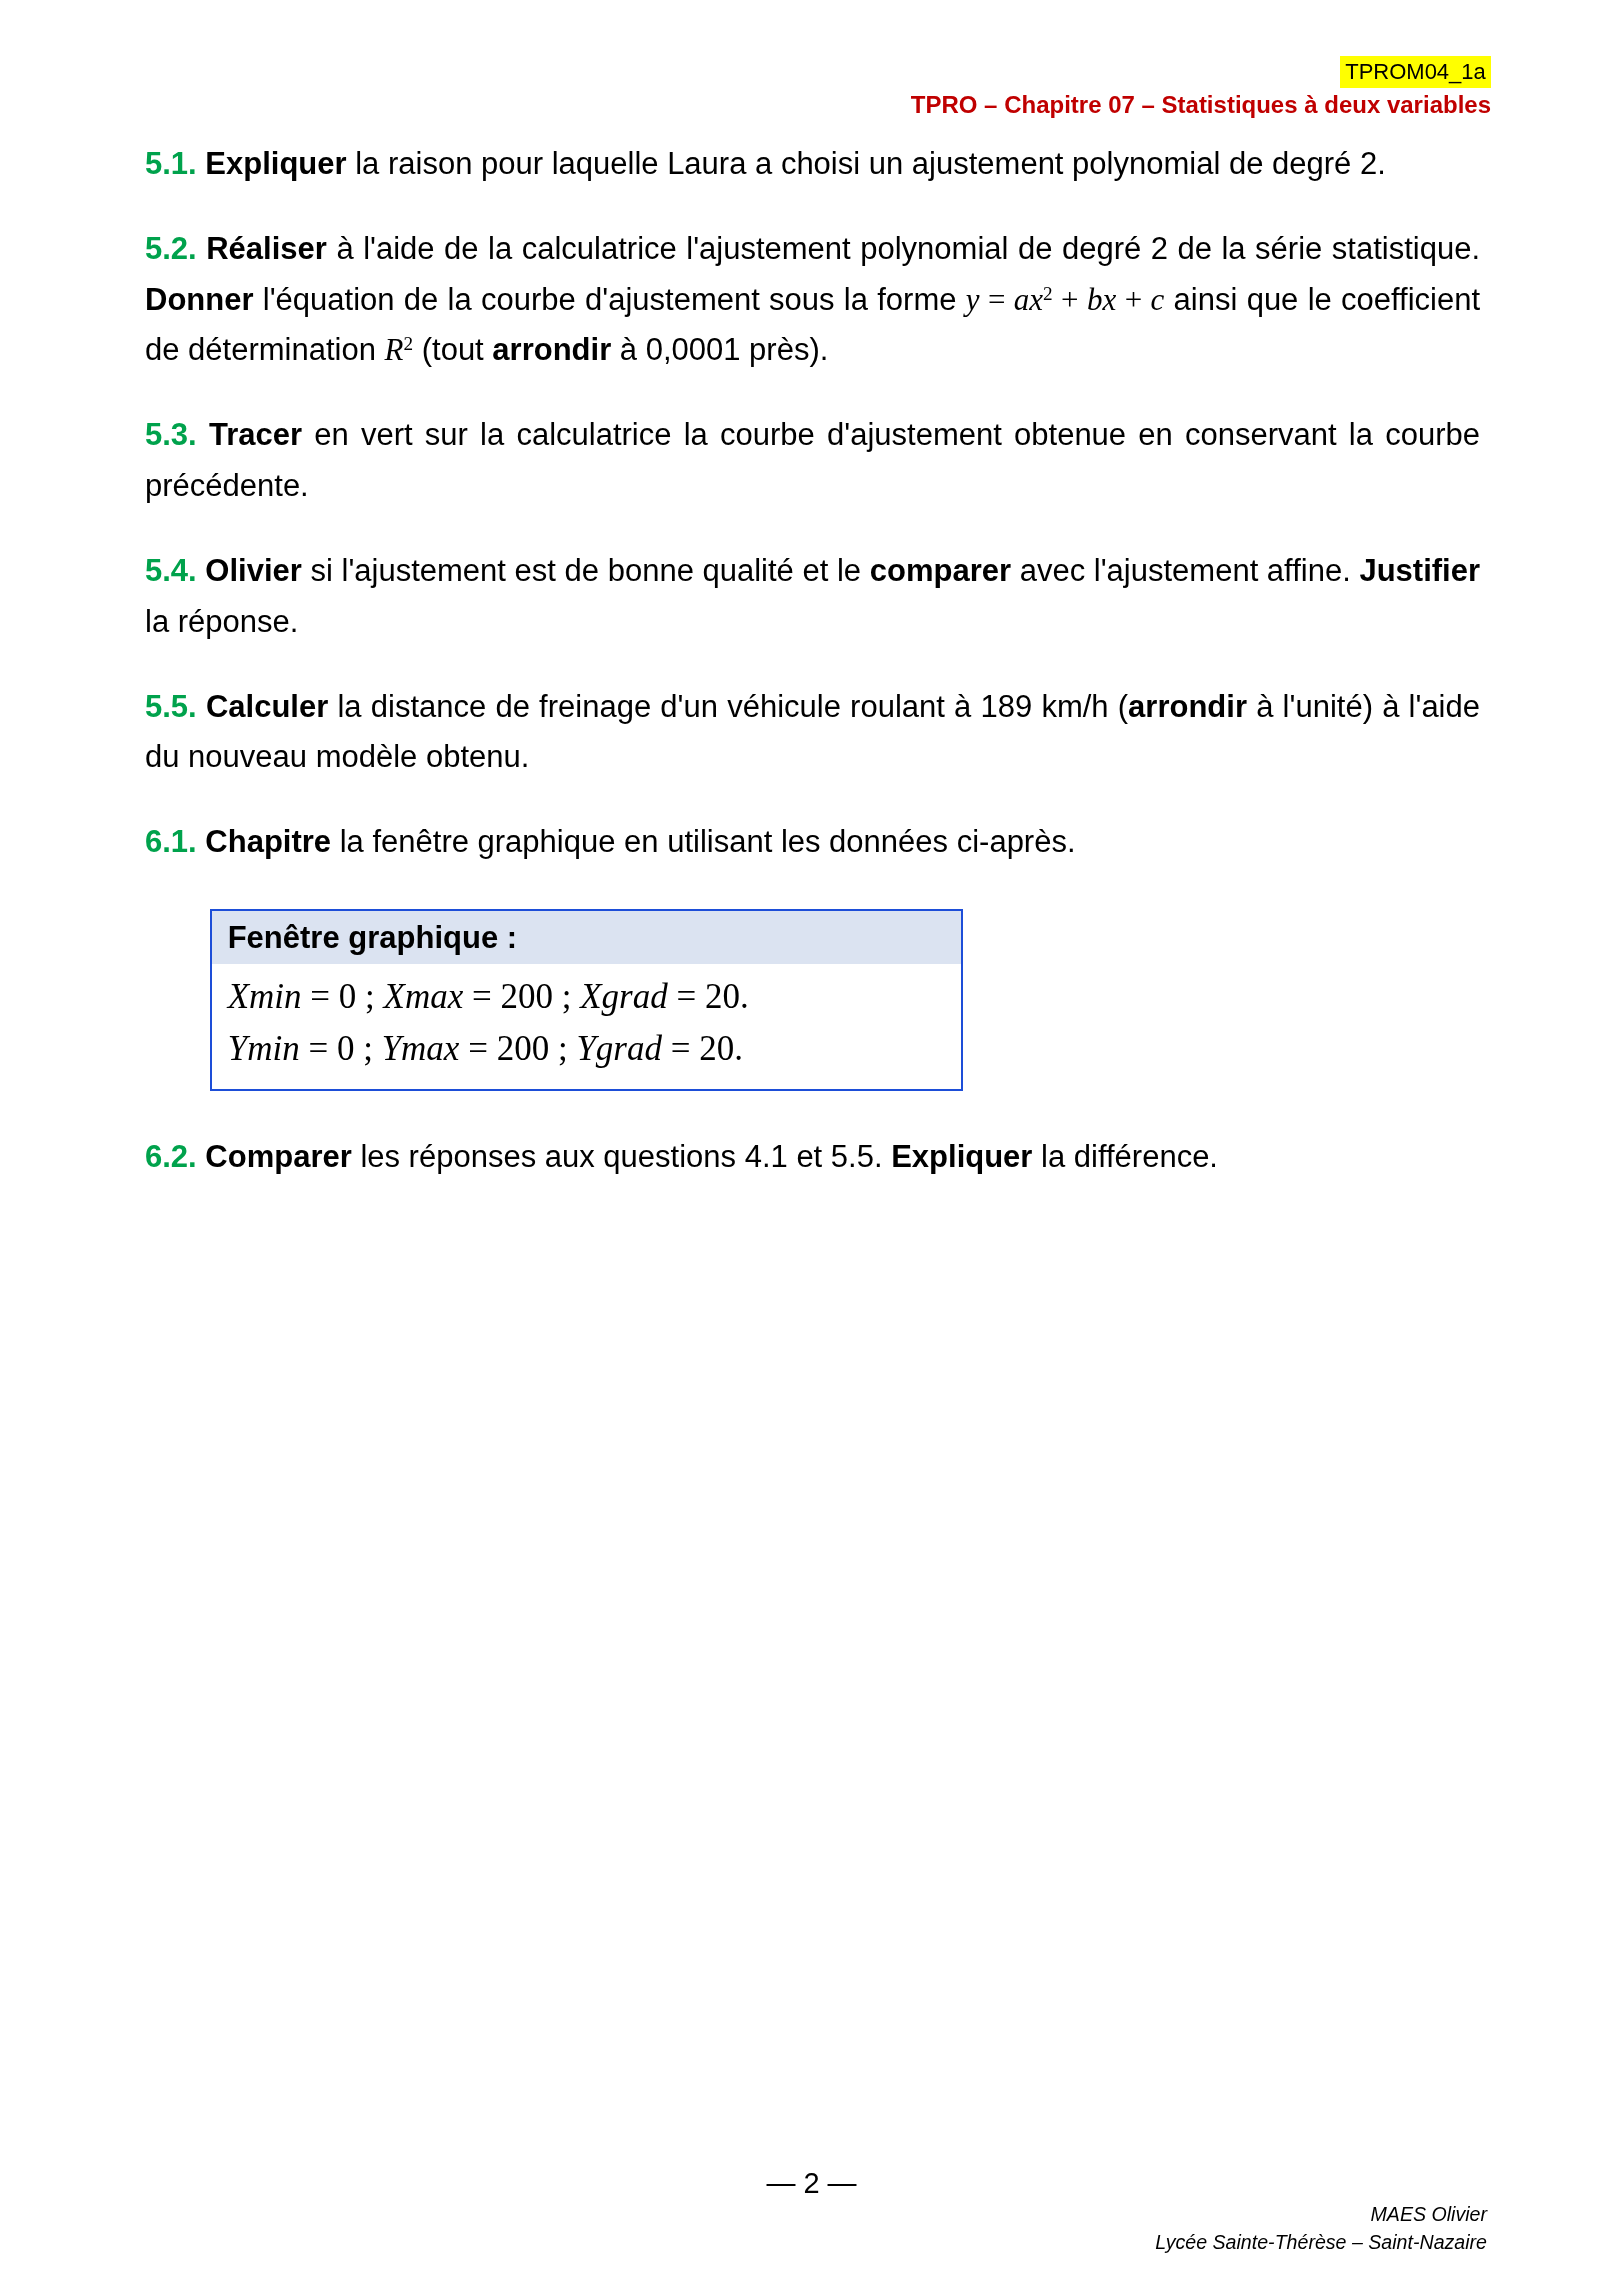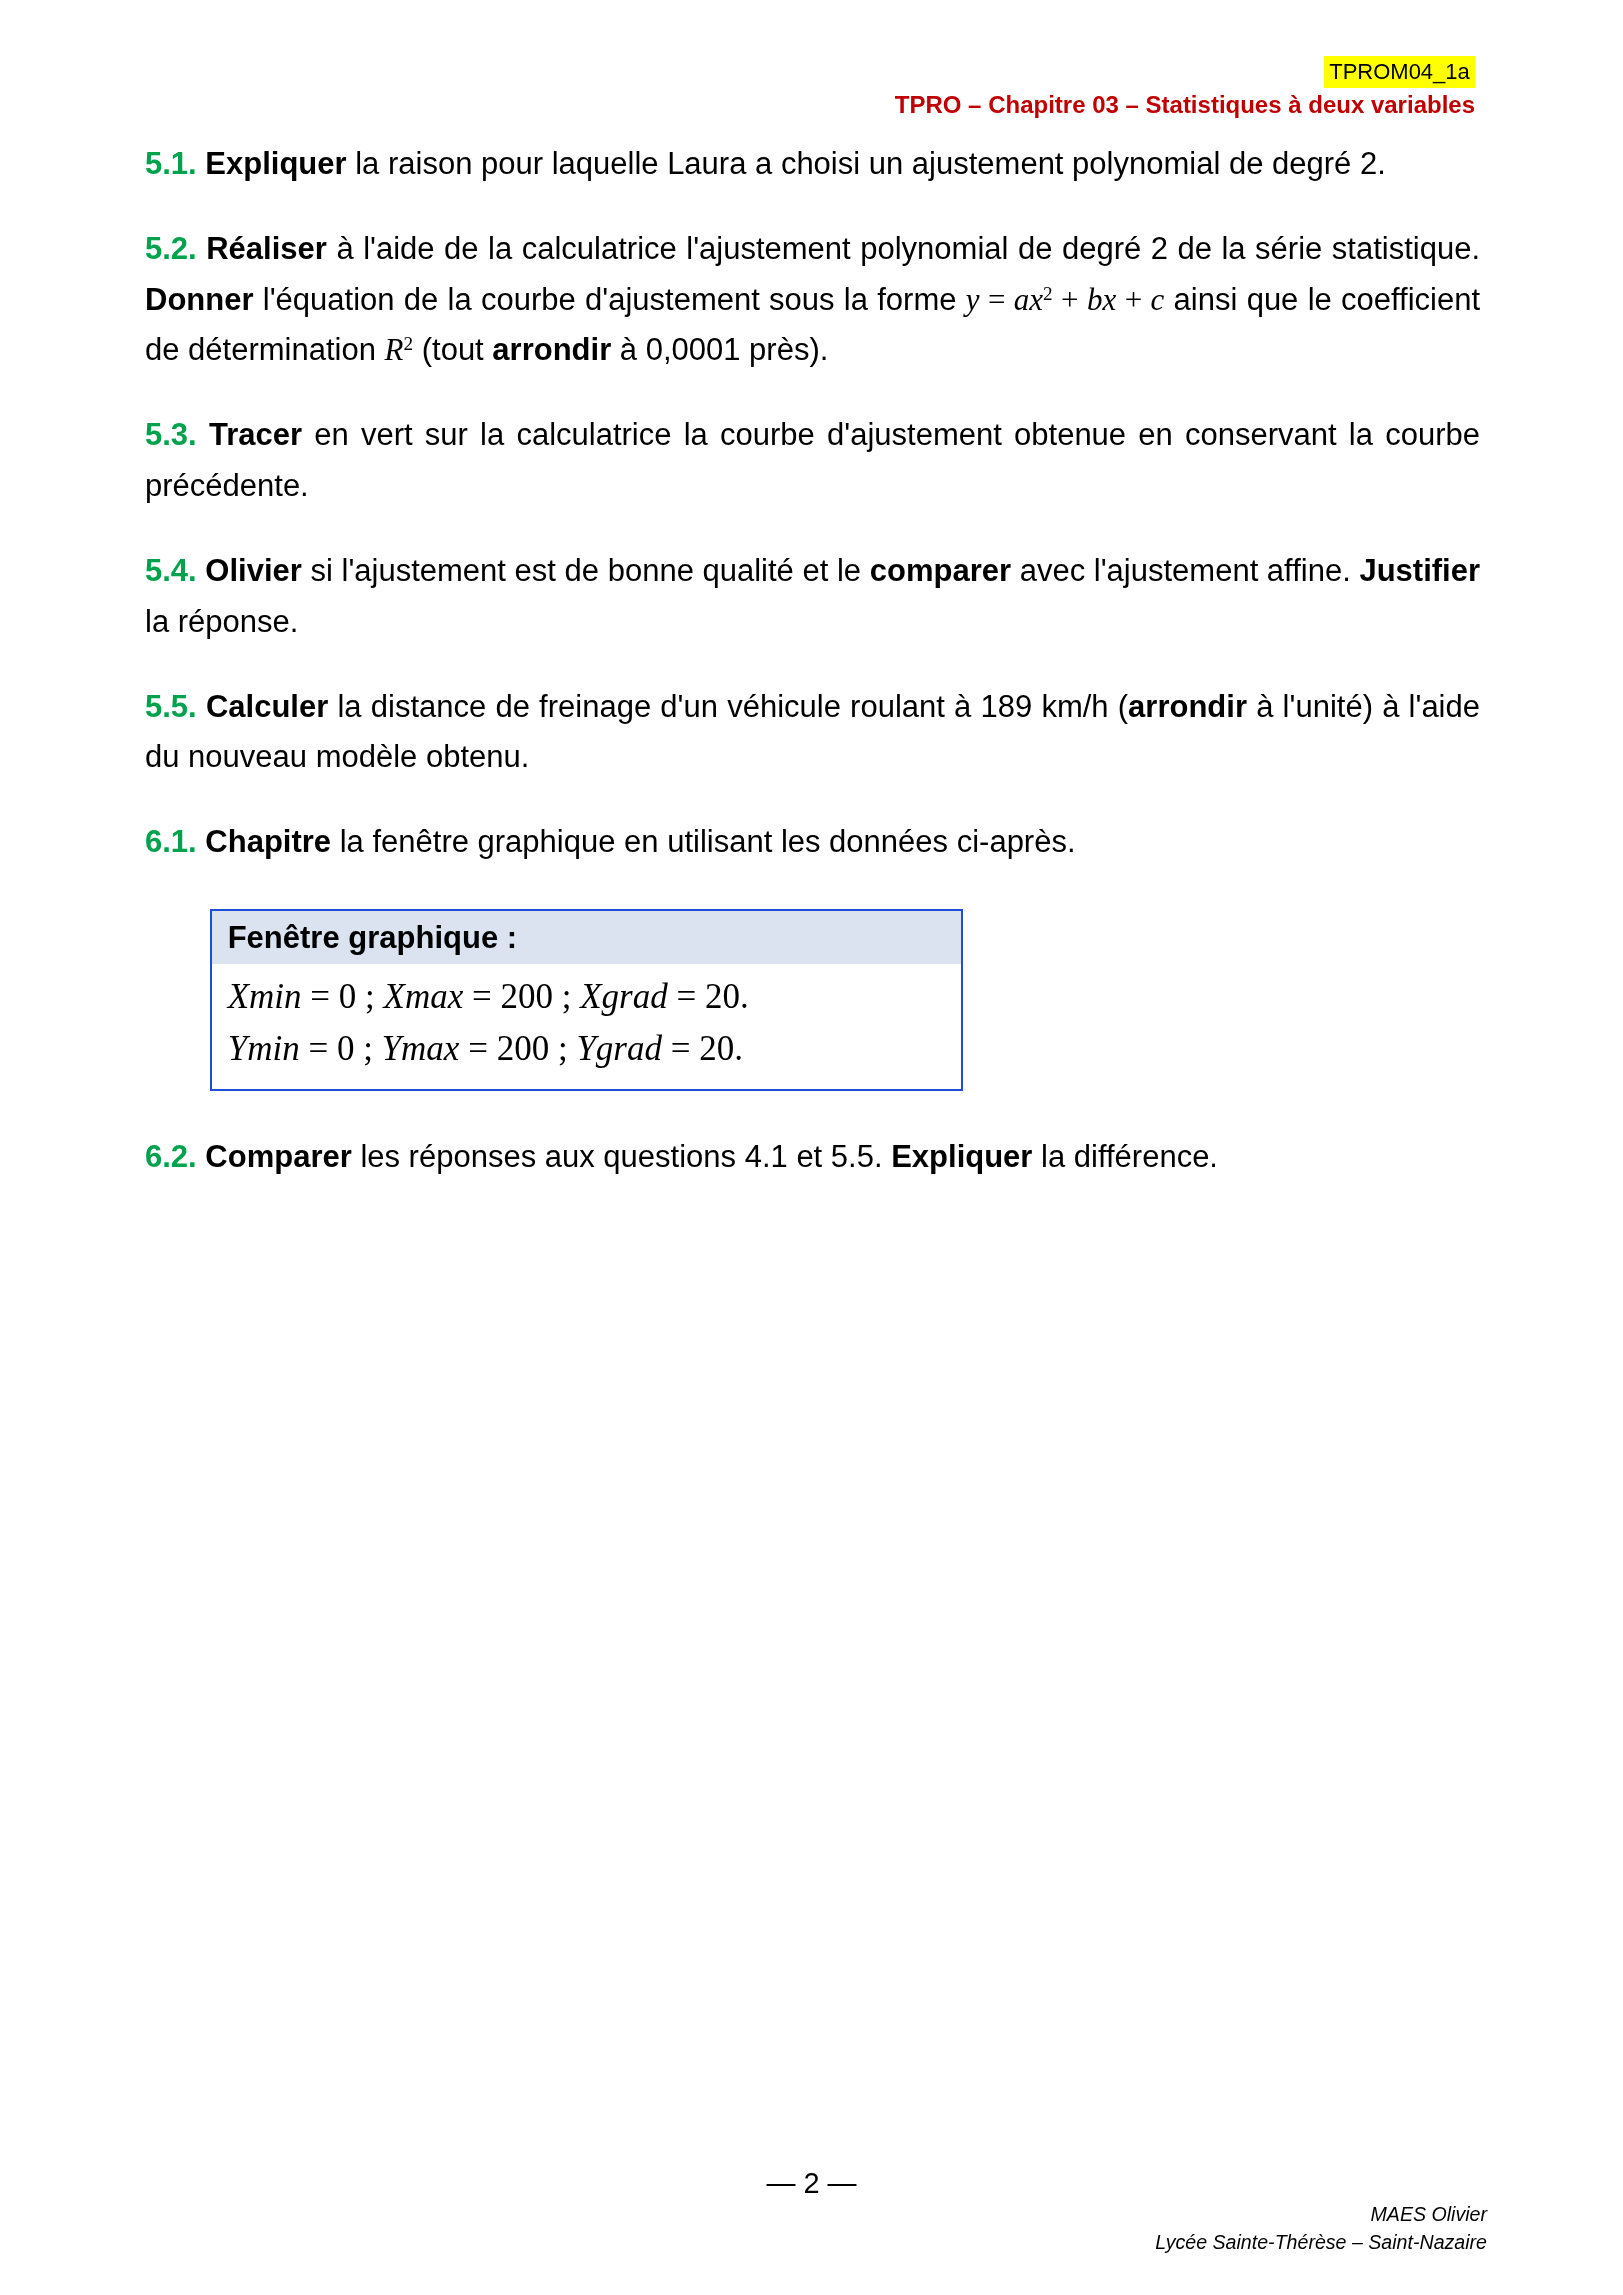--- a/index.html
+++ b/index.html
@@ -10,21 +10,21 @@
     background: #ffffff;
     font-family: "Liberation Sans", sans-serif;
     color: #000000;
     overflow: hidden;
   }
 
   
   .page-header {
     position: absolute;
     top: 56px;
-    right: 148px;
+    right: 132px;
     text-align: right;
   }
   .doc-code {
     display: inline-block;
     background: #ffff00;
     color: #000;
     font-size: 22px;
     line-height: 1.25;
     padding: 2px 5.2px;
   }
@@ -100,21 +100,21 @@
 </style>
 </head>
 <body>
 
 <div class="page">
 
   <div class="page-header">
     <div>
       <span class="doc-code">TPROM04_1a</span>
     </div>
-    <div class="chapter-title">TPRO – Chapitre 03 – Statistiques à deux variables</div>
+    <div class="chapter-title">TPRO – Chapitre 07 – Statistiques à deux variables</div>
   </div>
 
   <div class="content">
     <p class="question"><span class="qn">5.1. </span><span class="b">Expliquer</span><span> la raison pour laquelle Laura a choisi un ajustement polynomial de degré 2.</span></p>
     <p class="question"><span class="qn">5.2. </span><span class="b">Réaliser</span><span> à l'aide de la calculatrice l'ajustement polynomial de degré 2 de la série statistique. </span><span class="b">Donner</span><span> l'équation de la courbe d'ajustement sous la forme </span><span class="mi">y</span><span class="m"> = </span><span class="mi">ax</span><span class="m sup">2</span><span class="m"> + </span><span class="mi">bx</span><span class="m"> + </span><span class="mi">c</span><span> ainsi que le coefficient de détermination </span><span class="mi">R</span><span class="m sup">2</span><span> (tout </span><span class="b">arrondir</span><span> à 0,0001 près).</span></p>
     <p class="question"><span class="qn">5.3. </span><span class="b">Tracer</span><span> en vert sur la calculatrice la courbe d'ajustement obtenue en conservant la courbe précédente.</span></p>
     <p class="question"><span class="qn">5.4. </span><span class="b">Olivier</span><span> si l'ajustement est de bonne qualité et le </span><span class="b">comparer</span><span> avec l'ajustement affine. </span><span class="b">Justifier</span><span> la réponse.</span></p>
     <p class="question"><span class="qn">5.5. </span><span class="b">Calculer</span><span> la distance de freinage d'un véhicule roulant à 189 km/h (</span><span class="b">arrondir</span><span> à l'unité) à l'aide du nouveau modèle obtenu.</span></p>
     <p class="question"><span class="qn">6.1. </span><span class="b">Chapitre</span><span> la fenêtre graphique en utilisant les données ci-après.</span></p>
 

